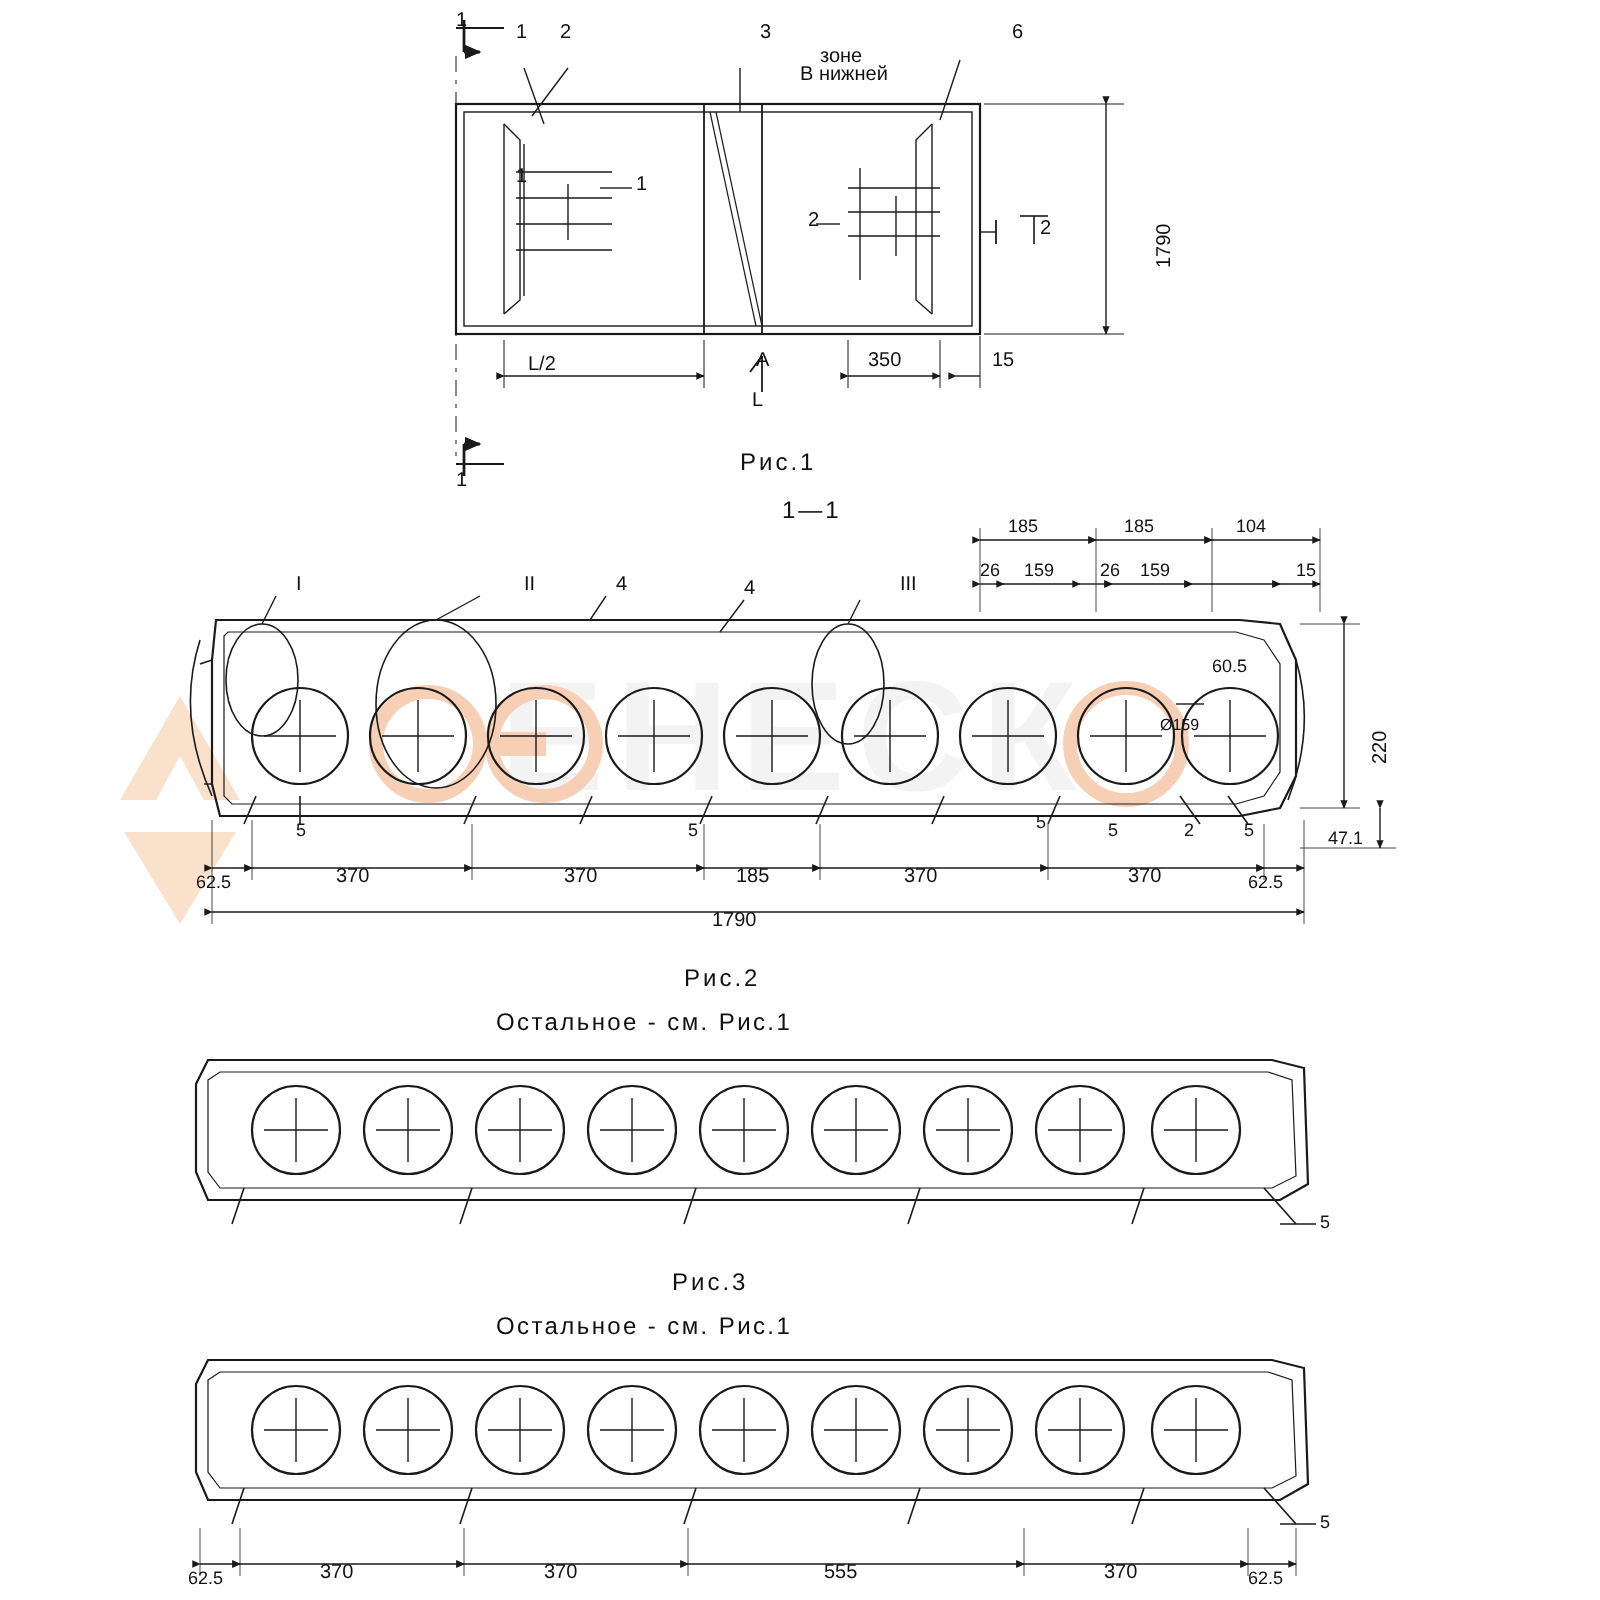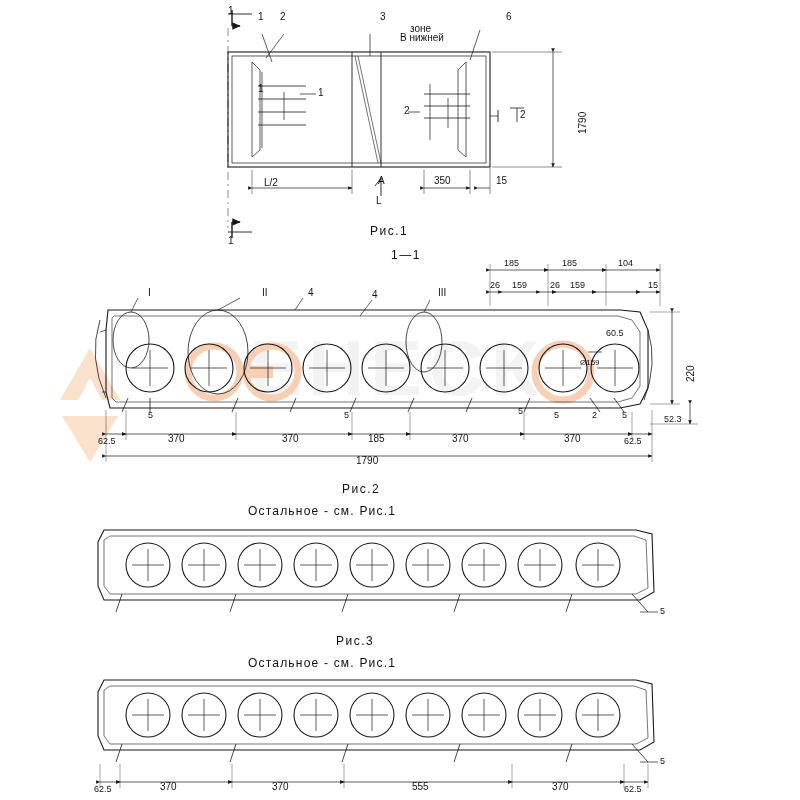--- a/index.html
+++ b/index.html
@@ -300,38 +300,38 @@
   <div class="lbl" style="left:378px;top:176px;">A</div>
   <div class="lbl" style="left:376px;top:196px;">L</div>
   <div class="lbl" style="left:434px;top:176px;">350</div>
   <div class="lbl" style="left:496px;top:176px;">15</div>
   <div class="lbl rot" style="left:578px;top:134px;">1790</div>
   <div class="cap" style="left:370px;top:224px;">Рис.1</div>
   <div class="cap" style="left:391px;top:248px;">1—1</div>
 
   <div class="lbl" style="left:148px;top:288px;">I</div>
   <div class="lbl" style="left:246px;top:288px;padding-left:16px;">II</div>
-  <div class="lbl" style="left:438px;top:288px;">III</div>
+  <div class="lbl" style="left:450px;top:288px;">III</div>
   <div class="lbl" style="left:308px;top:288px;">4</div>
   <div class="lbl" style="left:372px;top:290px;">4</div>
   <div class="lbl xs" style="left:580px;top:358px;">Ø159</div>
 
   <div class="lbl sm" style="left:504px;top:258px;">185</div>
   <div class="lbl sm" style="left:562px;top:258px;">185</div>
   <div class="lbl sm" style="left:618px;top:258px;">104</div>
 
   <div class="lbl sm" style="left:490px;top:280px;">26</div>
   <div class="lbl sm" style="left:512px;top:280px;">159</div>
   <div class="lbl sm" style="left:550px;top:280px;">26</div>
   <div class="lbl sm" style="left:570px;top:280px;">159</div>
   <div class="lbl sm" style="left:606px;top:280px;margin-top:48px;">60.5</div>
   <div class="lbl sm" style="left:648px;top:280px;">15</div>
 
   <div class="lbl rot" style="left:686px;top:382px;">220</div>
-  <div class="lbl sm" style="left:664px;top:414px;">52.3</div>
+  <div class="lbl sm" style="left:664px;top:414px;">47.1</div>
 
   <div class="lbl sm" style="left:98px;top:436px;">62.5</div>
   <div class="lbl" style="left:168px;top:434px;">370</div>
   <div class="lbl" style="left:282px;top:434px;">370</div>
   <div class="lbl" style="left:368px;top:434px;">185</div>
   <div class="lbl" style="left:452px;top:434px;">370</div>
   <div class="lbl" style="left:564px;top:434px;">370</div>
   <div class="lbl sm" style="left:624px;top:436px;">62.5</div>
   <div class="lbl" style="left:356px;top:456px;">1790</div>
 

